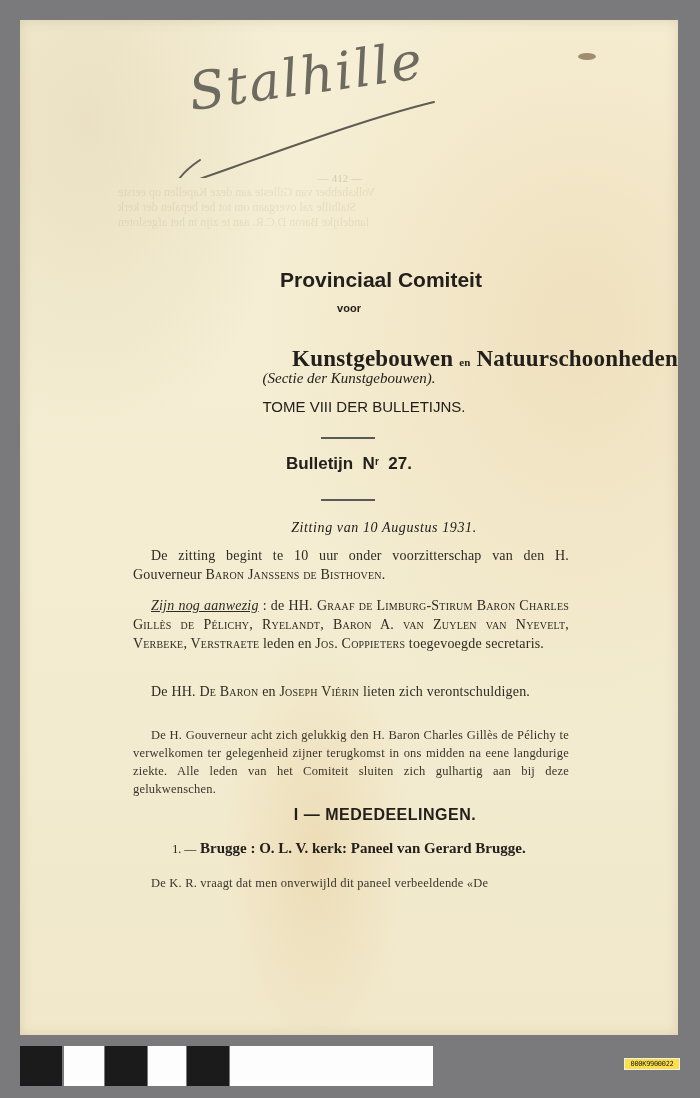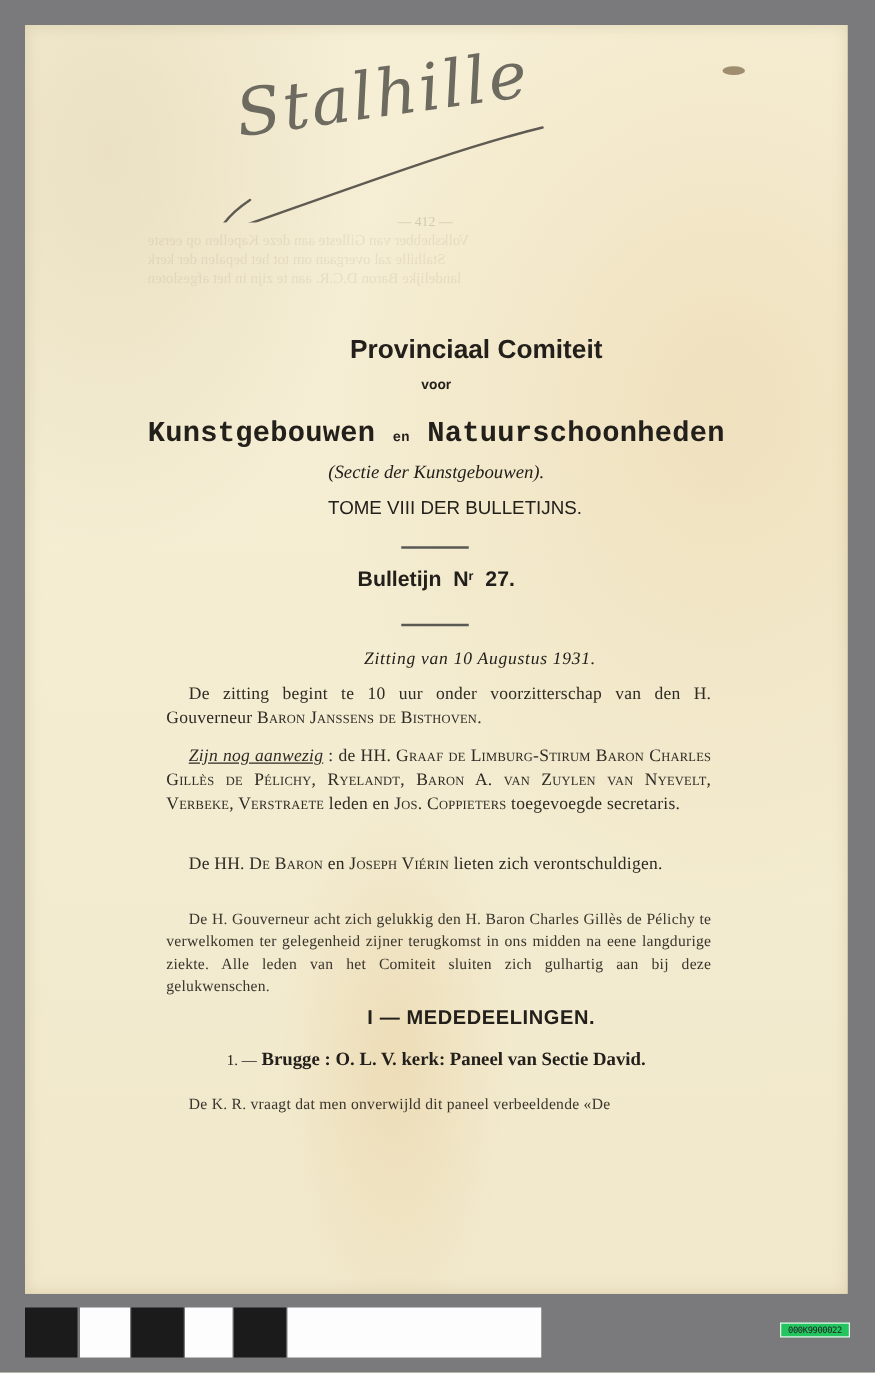--- a/index.html
+++ b/index.html
@@ -39,21 +39,21 @@
     position: absolute; left: 0; top: 30px; width: 280px; height: 120px;
   }
   .bleed {
     position: absolute; color: rgba(120,110,90,0.12);
     font-size: 12px; line-height: 14px; white-space: nowrap;
     transform: scaleX(-1);
   }
   .center { position: absolute; left: 20px; width: 658px; text-align: center; color: #23201c; }
   .title1 { top: 268px; font-family: "Liberation Sans", sans-serif; font-weight: bold; font-size: 21px; padding-left: 32px; }
   .voor { top: 302px; font-family: "Liberation Sans", sans-serif; font-weight: bold; font-size: 11px; }
-  .title2 { top: 334px; font-family: Liberation Mono, monospace; font-weight: bold; font-size: 23px; letter-spacing: 0.2px; }
+  .title2 { top: 346px; font-family: Liberation Serif, serif; font-weight: bold; font-size: 23px; letter-spacing: 0.2px; text-align: right; }
   .title2 .en { font-size: 11px; }
   .sectie { top: 370px; font-style: italic; font-size: 15px; }
   .tome { top: 398px; font-family: "Liberation Sans", sans-serif; font-size: 15px; margin-left: 15px; }
   .rule { position: absolute; height: 2px; background: #5a5a55; width: 54px; left: 321px; }
   .rule.r1 { top: 437px; }
   .rule.r2 { top: 499px; }
   .bulletin { top: 454px; font-family: "Liberation Sans", sans-serif; font-weight: bold; font-size: 17px; }
   .bulletin sup { font-size: 10px; vertical-align: top; position: relative; top: 2px; }
   .zitting { top: 520px; font-style: italic; font-size: 14px; letter-spacing: 0.6px; margin-left: 35px; }
   .body-text {
@@ -71,21 +71,21 @@
   .mede { top: 806px; font-family: "Liberation Sans", sans-serif; font-weight: bold; font-size: 16px; letter-spacing: 0.5px; padding-left: 36px; }
   .brugge { top: 840px; font-weight: bold; font-size: 15px; }
   .brugge .num { font-weight: normal; font-size: 12px; }
   .p5 { top: 874px; font-size: 12.5px; color: #3a352d; }
   .page-marker { position: absolute; left: 318px; top: 172px; font-size: 11px; color: rgba(110,100,80,0.25); }
   .colorbar { position: absolute; top: 1046px; height: 40px; }
   .cb-black { background: #1b1b1b; }
   .cb-white { background: #fdfdfd; }
   .barcode-label {
     position: absolute; left: 624px; top: 1058px; width: 54px; height: 10px;
-    background: #22c55e; border: 1px solid #eee;
+    background: #fde047; border: 1px solid #eee;
     font-family: "DejaVu Sans Mono", monospace; font-size: 7px; line-height: 10px;
     text-align: center; color: #222; letter-spacing: -0.3px; overflow: hidden;
   }
 </style>
 </head>
 <body>
 
 <div class="paper"></div>
 <div class="stain"></div>
 
@@ -135,21 +135,21 @@
 </div>
 
 <div class="body-text p4">
   <p>De H. Gouverneur acht zich gelukkig den H. Baron Charles Gillès de Pélichy te verwelkomen ter gelegenheid zijner terugkomst in ons midden na eene langdurige ziekte. Alle leden van het Comiteit sluiten zich gulhartig aan bij deze gelukwenschen.</p>
 </div>
 
 <div class="center mede">I — MEDEDEELINGEN.</div>
 
 <div class="center brugge">
   <span class="num">1. —</span>
-  <span>Brugge : O. L. V. kerk: Paneel van Sectie David.</span>
+  <span>Brugge : O. L. V. kerk: Paneel van Gerard Brugge.</span>
 </div>
 
 <div class="body-text p5">
   <p>De K. R. vraagt dat men onverwijld dit paneel verbeeldende «De</p>
 </div>
 
 <div class="colorbar cb-black" style="left:20px;width:42px;"></div>
 <div class="colorbar cb-white" style="left:64px;width:40px;"></div>
 <div class="colorbar cb-black" style="left:105px;width:42px;"></div>
 <div class="colorbar cb-white" style="left:148px;width:38px;"></div>

